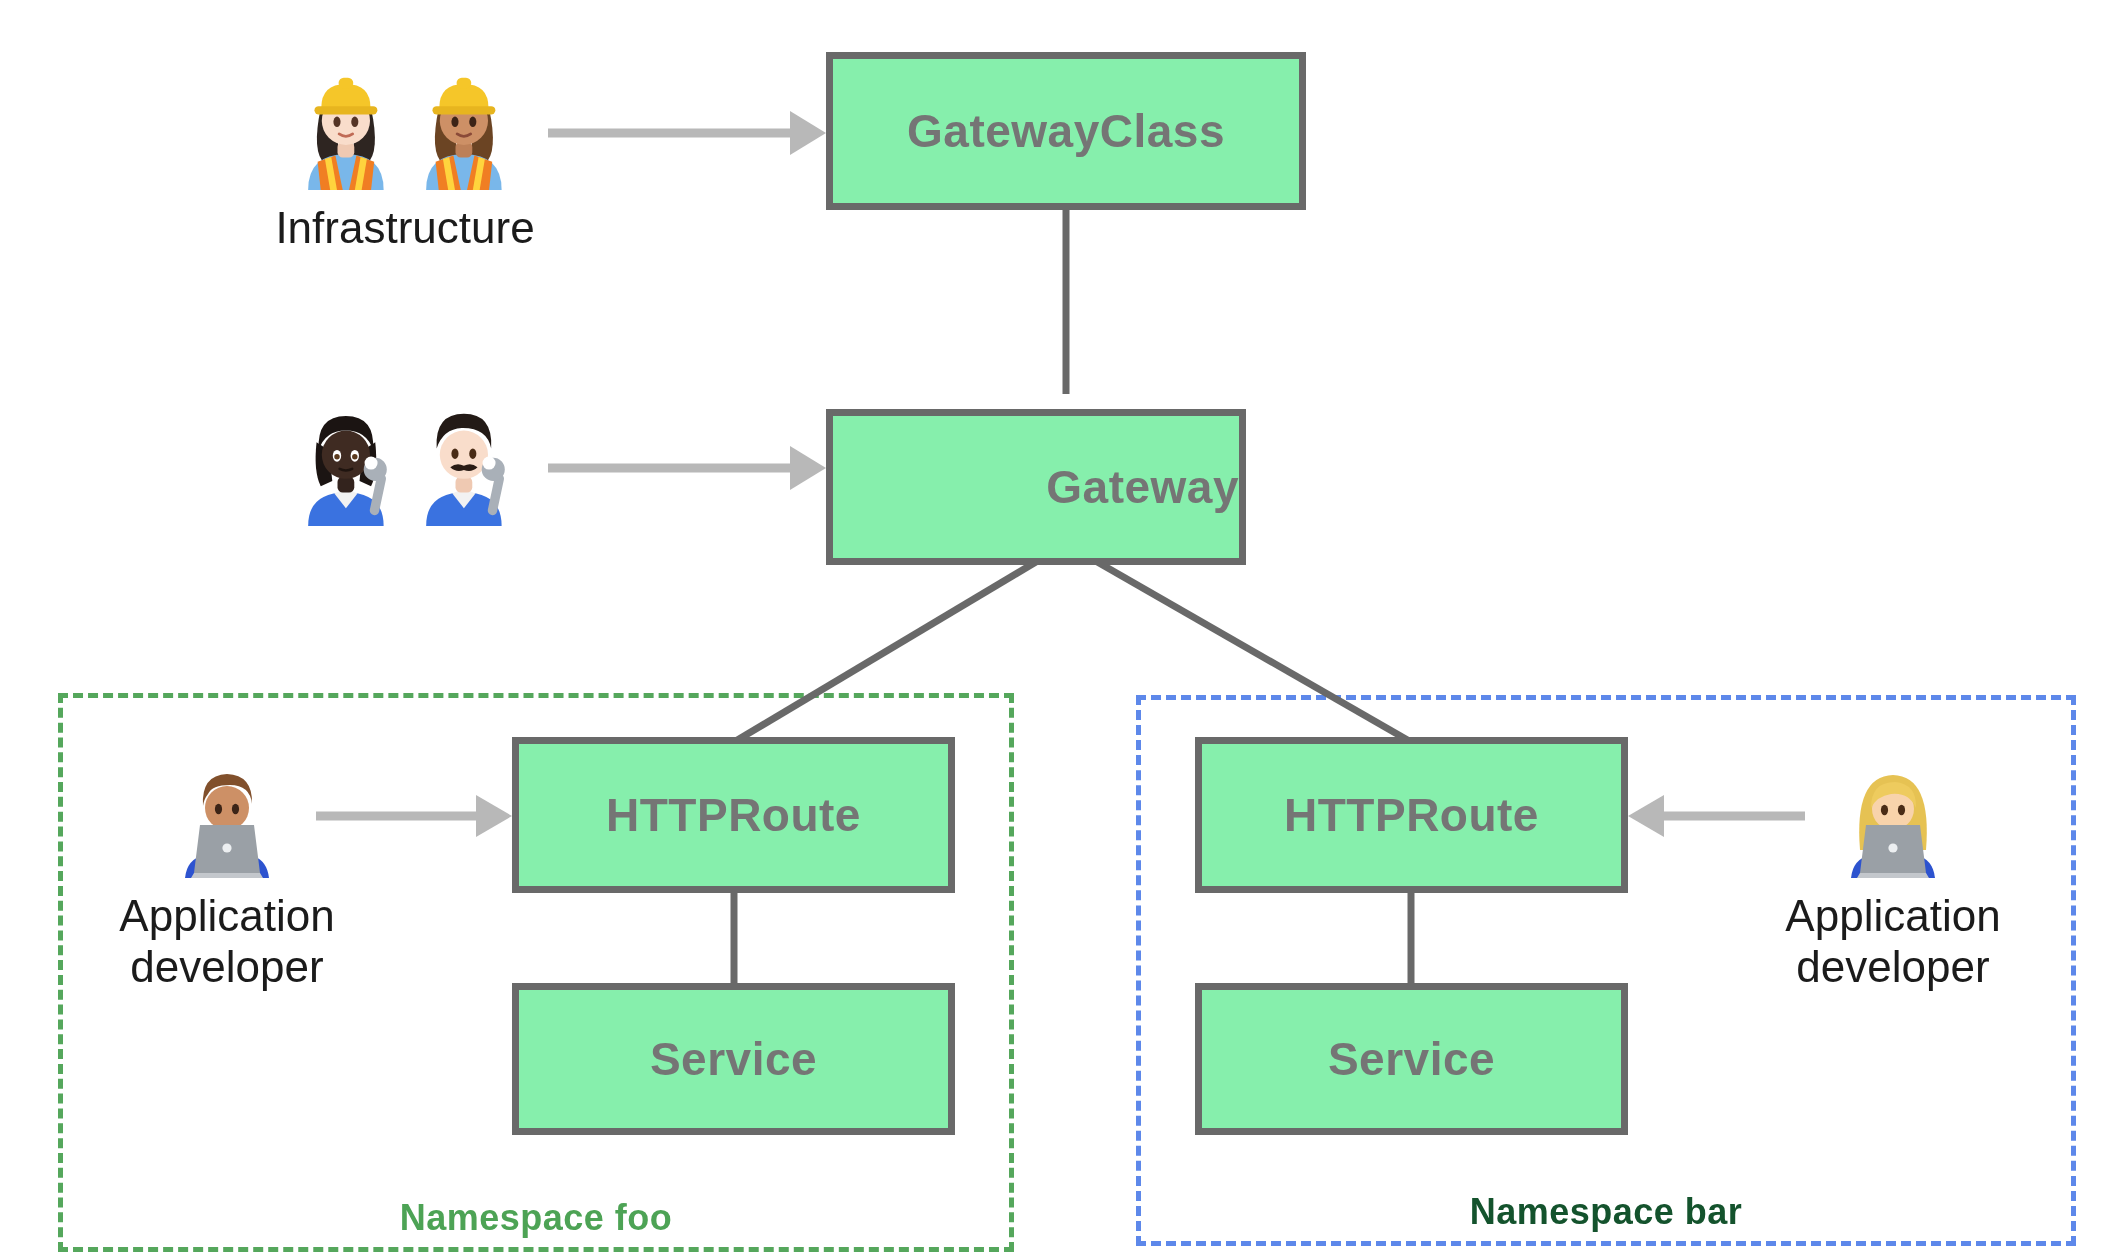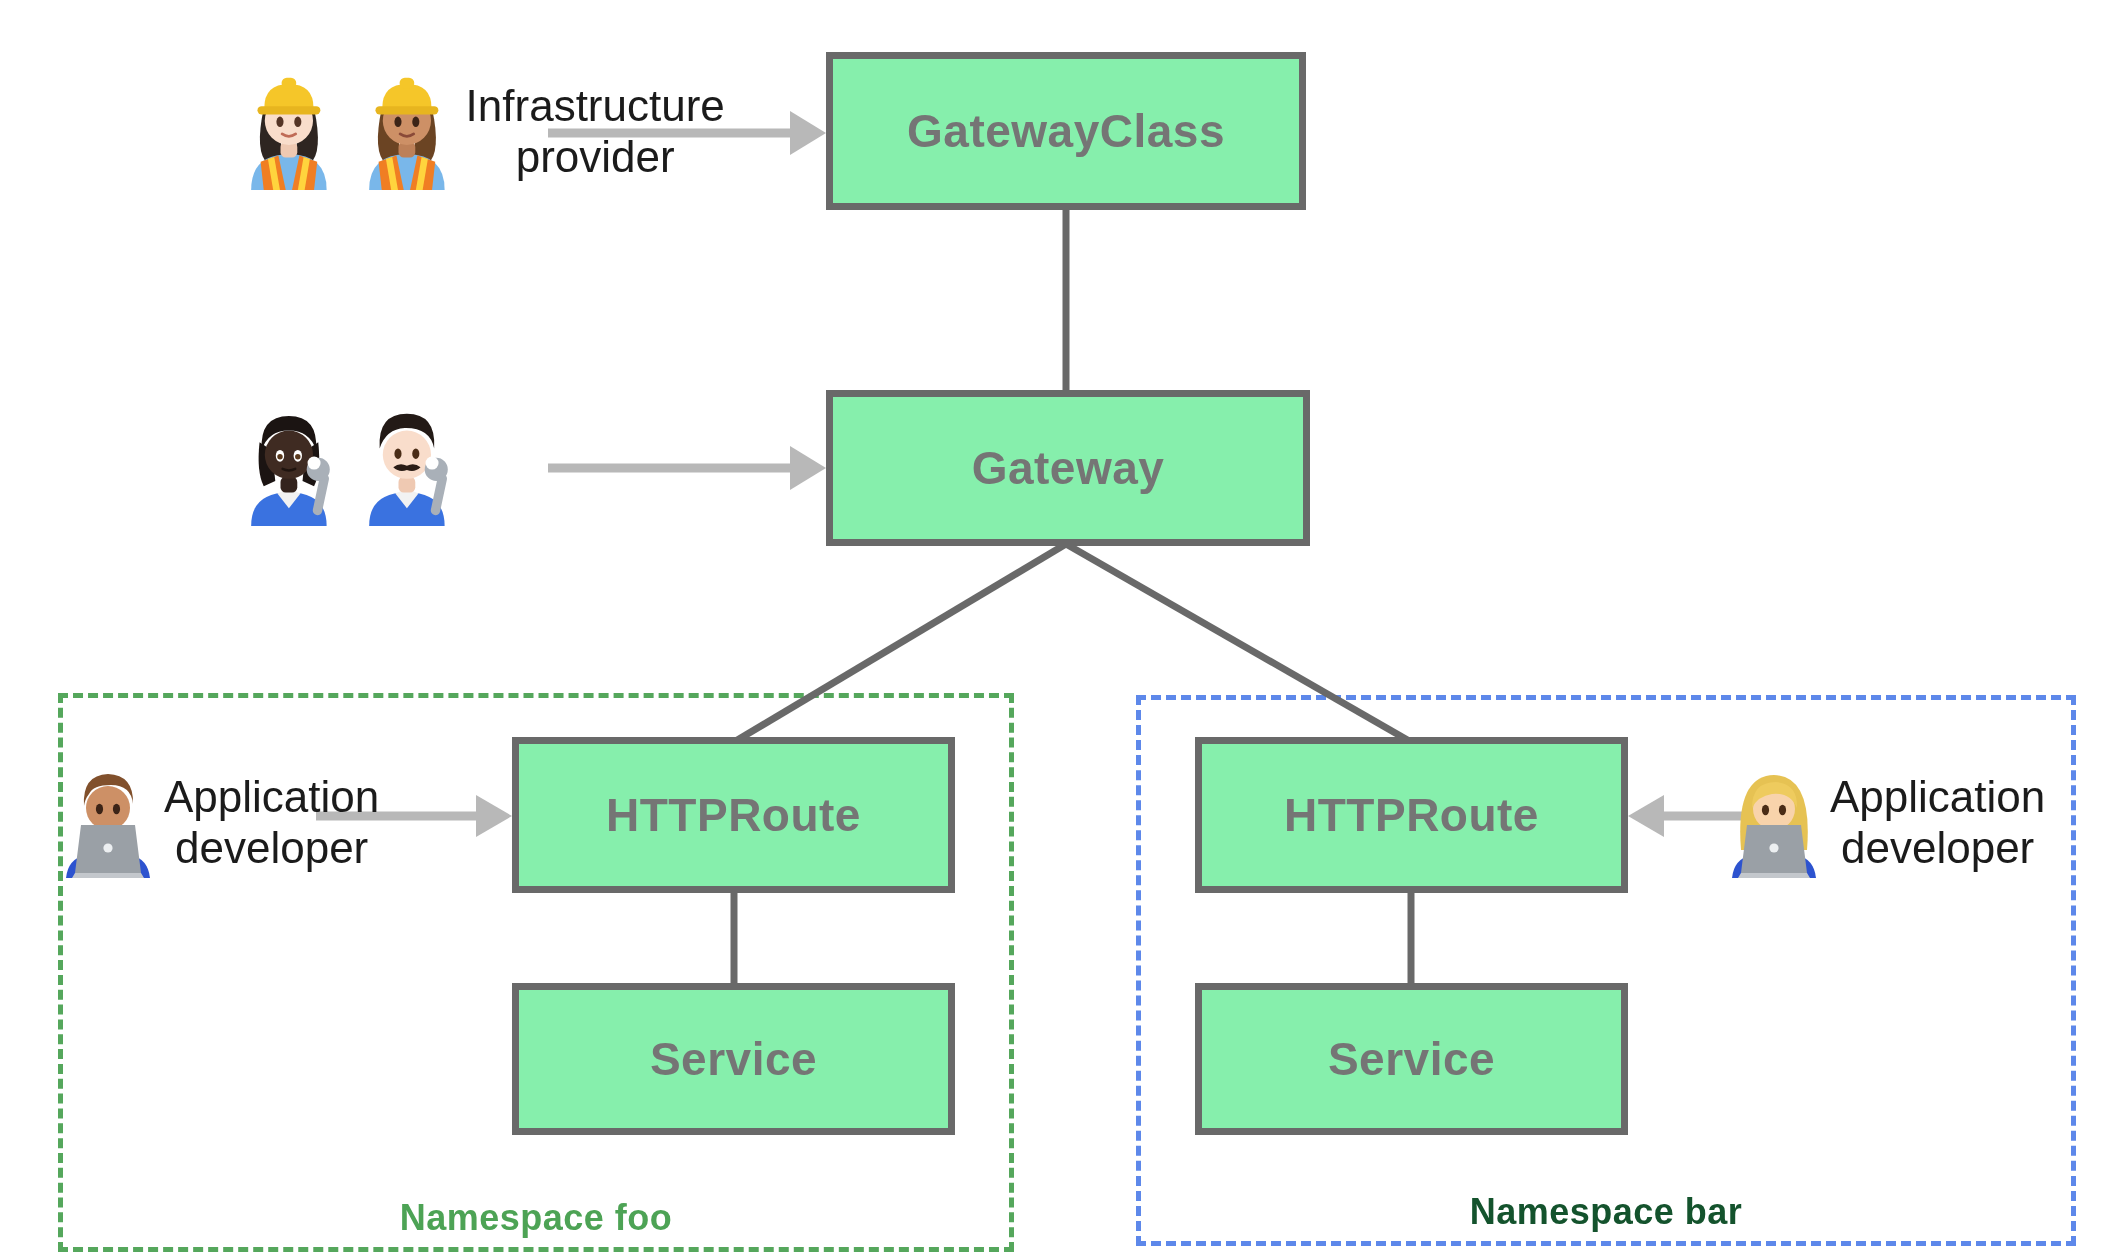--- a/index.html
+++ b/index.html
@@ -16,27 +16,27 @@
     font-size:36px;font-weight:bold;letter-spacing:0.5px;
   }
   .namespace.foo .ns-label{color:#4da355;}
   .namespace.bar .ns-label{color:#14532d;}
   .node{
     position:absolute;z-index:3;background:#86efac;border:7px solid #696969;
     display:flex;align-items:center;justify-content:center;box-sizing:border-box;
   }
   .node-label{font-size:46px;font-weight:bold;color:#757575;letter-spacing:0.5px;}
   .node.gatewayclass{left:826px;top:52px;width:480px;height:158px;}
-  .node.gateway{left:826px;top:390px;width:484px;height:156px;}
+  .node.gateway{left:826px;top:409px;width:420px;height:156px;justify-content:flex-end;}
   .node.httproute-foo{left:512px;top:737px;width:443px;height:156px;}
   .node.service-foo{left:512px;top:983px;width:443px;height:152px;}
   .node.httproute-bar{left:1195px;top:737px;width:433px;height:156px;}
   .node.service-bar{left:1195px;top:983px;width:433px;height:152px;}
   .persona{
-    position:absolute;z-index:4;display:flex;flex-direction:row;align-items:center;
+    position:absolute;z-index:4;display:flex;flex-direction:column;align-items:center;
   }
   .persona.infra{left:230px;top:60px;width:350px;}
   .persona.cluster{left:230px;top:396px;width:350px;}
   .persona.devfoo{left:52px;top:754px;width:350px;}
   .persona.devbar{left:1718px;top:754px;width:350px;}
   .picon-row{display:flex;align-items:flex-end;justify-content:center;}
   .picon{height:130px;width:auto;display:block;margin:0 -4px;}
   .picon.solo{height:124px;}
   .persona-label{
     margin-top:12px;text-align:center;font-size:44px;line-height:1.16;color:#1b1b1b;
@@ -133,21 +133,20 @@
         <ellipse cx="51.5" cy="59" rx="3.4" ry="5" fill="#3c2417"></ellipse>
         <ellipse cx="68.5" cy="59" rx="3.4" ry="5" fill="#3c2417"></ellipse>
         <path d="M53.5 70.5 Q60 75 66.5 70.5" stroke="#8a4a38" stroke-width="2.6" fill="none" stroke-linecap="round"></path>
         <path d="M36.5 46 Q36.5 23 60 23 Q83.5 23 83.5 46 Z" fill="#f5c629"></path>
         <rect x="53" y="17" width="14" height="10" rx="5" fill="#f5c629"></rect>
         <rect x="30" y="44" width="60" height="8" rx="4" fill="#e7b51f"></rect>
       </svg>
     </div>
     <div class="persona-label">
       <div>Infrastructure</div>
-      <div>provider</div>
     </div>
   </div>
 
   <div class="persona cluster">
     <div class="picon-row">
       <svg class="picon" viewBox="0 0 120 124">
         <path d="M32 44 Q29 72 36 86 L47 81 L44 52 Z" fill="#1b1412"></path>
         <path d="M88 44 Q91 72 84 86 L73 81 L76 52 Z" fill="#1b1412"></path>
         <path d="M24 124 Q24 92 60 92 Q96 92 96 124 Z" fill="#3a72e0"></path>
         <path d="M49 93 L60 107 L71 93 Q60 87 49 93 Z" fill="#f2f2f2"></path>

